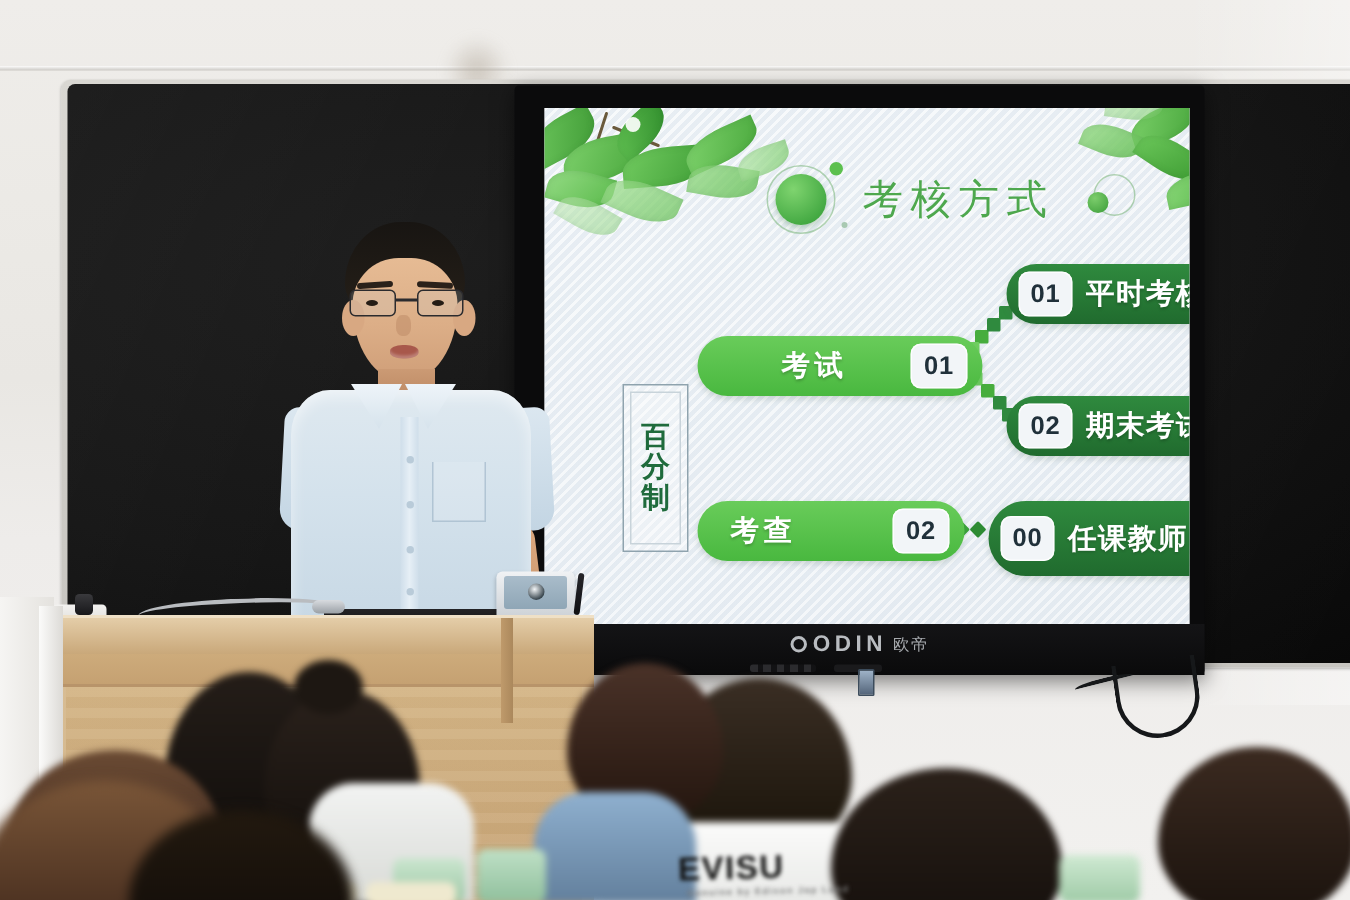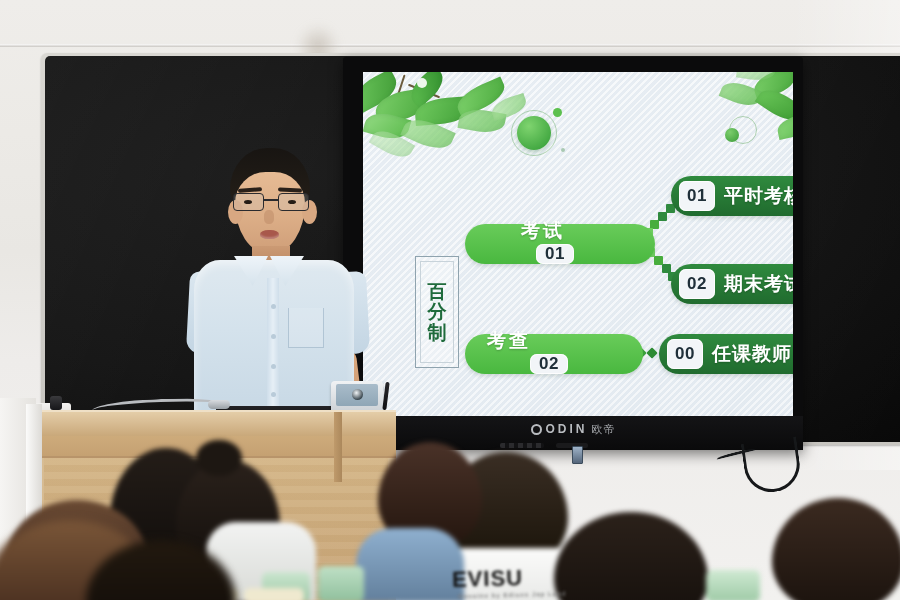--- a/index.html
+++ b/index.html
@@ -81,21 +81,21 @@
     background:linear-gradient(180deg,#141416,#0a0a0b);
   }
   .tv-brand{
     position:absolute;left:343px;top:418px;width:460px;height:22px;
     display:flex;align-items:center;justify-content:center;gap:4px;
     color:#b9bcc0;font-size:11px;letter-spacing:2px;
   }
   .tv-brand .mark{
     display:inline-block;width:11px;height:11px;border:2px solid #b9bcc0;border-radius:50%;
   }
-  .tv-brand .en{font-weight:700;letter-spacing:3px;font-size:12px;}
+  .tv-brand .en{font-weight:700;letter-spacing:3px;font-size:15px;}
   .tv-brand .cn{font-size:11px;letter-spacing:1px;color:#a6a9ad;}
   .tv-ir{
     position:absolute;left:500px;top:443px;width:44px;height:5px;border-radius:2px;
     background:repeating-linear-gradient(90deg,#2b2b2e 0 5px,#121214 5px 9px);
   }
   .tv-logo-small{
     position:absolute;left:556px;top:443px;width:32px;height:5px;border-radius:2px;
     background:#1a1a1c;
   }
   .tv-usb{
@@ -155,21 +155,20 @@
     font-family:"Liberation Sans","DejaVu Sans",sans-serif;
   }
 
   
   .pill{
     position:absolute;display:flex;align-items:center;border-radius:999px;
     box-shadow:0 2px 4px rgba(80,110,90,.22);
   }
   .pill.light{
     background:linear-gradient(180deg,#69cc5a,#49b83f);
-    flex-direction:column;
   }
   .pill.dark{
     background:linear-gradient(180deg,#2f8a3e,#206b2e);
   }
   .pill-label{
     color:#ffffff;font-size:19px;font-weight:700;letter-spacing:3px;
     text-shadow:0 1px 2px rgba(0,0,0,.22);
     white-space:nowrap;
   }
   .pill-num{
@@ -384,20 +383,21 @@
         <div class="leaf" style="left:394px;top:22px;width:46px;height:22px;background:linear-gradient(120deg,#6ec95c,#3b9a31);transform:rotate(34deg);"></div>
         <div class="leaf" style="left:414px;top:44px;width:40px;height:20px;background:linear-gradient(120deg,#8ad879,#55b447);transform:rotate(-12deg);"></div>
         <div class="leaf" style="left:374px;top:-10px;width:38px;height:18px;background:linear-gradient(120deg,#b2e6a3,#7bcd6b);transform:rotate(8deg);opacity:.6;"></div>
       </div>
 
       <div class="bubble" style="left:154px;top:44px;width:34px;height:34px;background:radial-gradient(circle at 35% 30%,#7fd46f,#2f9a33);box-shadow:0 2px 4px rgba(40,110,50,.3);"></div>
       <div class="bubble-ring" style="left:148px;top:38px;width:46px;height:46px;"></div>
       <div class="bubble" style="left:190px;top:36px;width:9px;height:9px;background:#5cc04e;"></div>
       <div class="bubble" style="left:198px;top:76px;width:4px;height:4px;background:#a9c9b2;"></div>
 
+      <div class="slide-title">考核方式</div>
 
       <div class="bubble-ring" style="left:366px;top:44px;width:28px;height:28px;border-color:rgba(130,185,130,.6);"></div>
       <div class="bubble" style="left:362px;top:56px;width:14px;height:14px;background:radial-gradient(circle at 35% 30%,#7ccd6c,#3a9c38);"></div>
 
       <div class="percent-box">
         <div class="percent-inner">
           <span>百</span>
           <span>分</span>
           <span>制</span>
         </div>
@@ -429,21 +429,21 @@
       <div class="pill dark" style="left:308px;top:192px;width:186px;height:40px;padding-left:8px;gap:9px;">
         <span class="pill-num" style="width:36px;height:30px;">02</span>
         <span class="pill-label" style="letter-spacing:1px;">期末考试成绩</span>
       </div>
 
       <div class="pill light" style="left:102px;top:262px;width:178px;height:40px;padding:0 10px 0 0;justify-content:flex-end;">
         <span class="pill-label" style="margin-right:auto;margin-left:22px;">考查</span>
         <span class="pill-num" style="width:38px;height:30px;">02</span>
       </div>
 
-      <div class="pill dark" style="left:296px;top:262px;width:198px;height:40px;padding-left:8px;gap:9px;">
+      <div class="pill dark" style="left:296px;top:262px;width:198px;height:50px;padding-left:8px;gap:9px;">
         <span class="pill-num" style="width:36px;height:30px;">00</span>
         <span class="pill-label" style="letter-spacing:1px;">任课教师自定</span>
       </div>
 
     </div>
   </div>
 
   <div class="tv-chin"></div>
   <div class="tv-brand">
     <span class="mark"></span>

